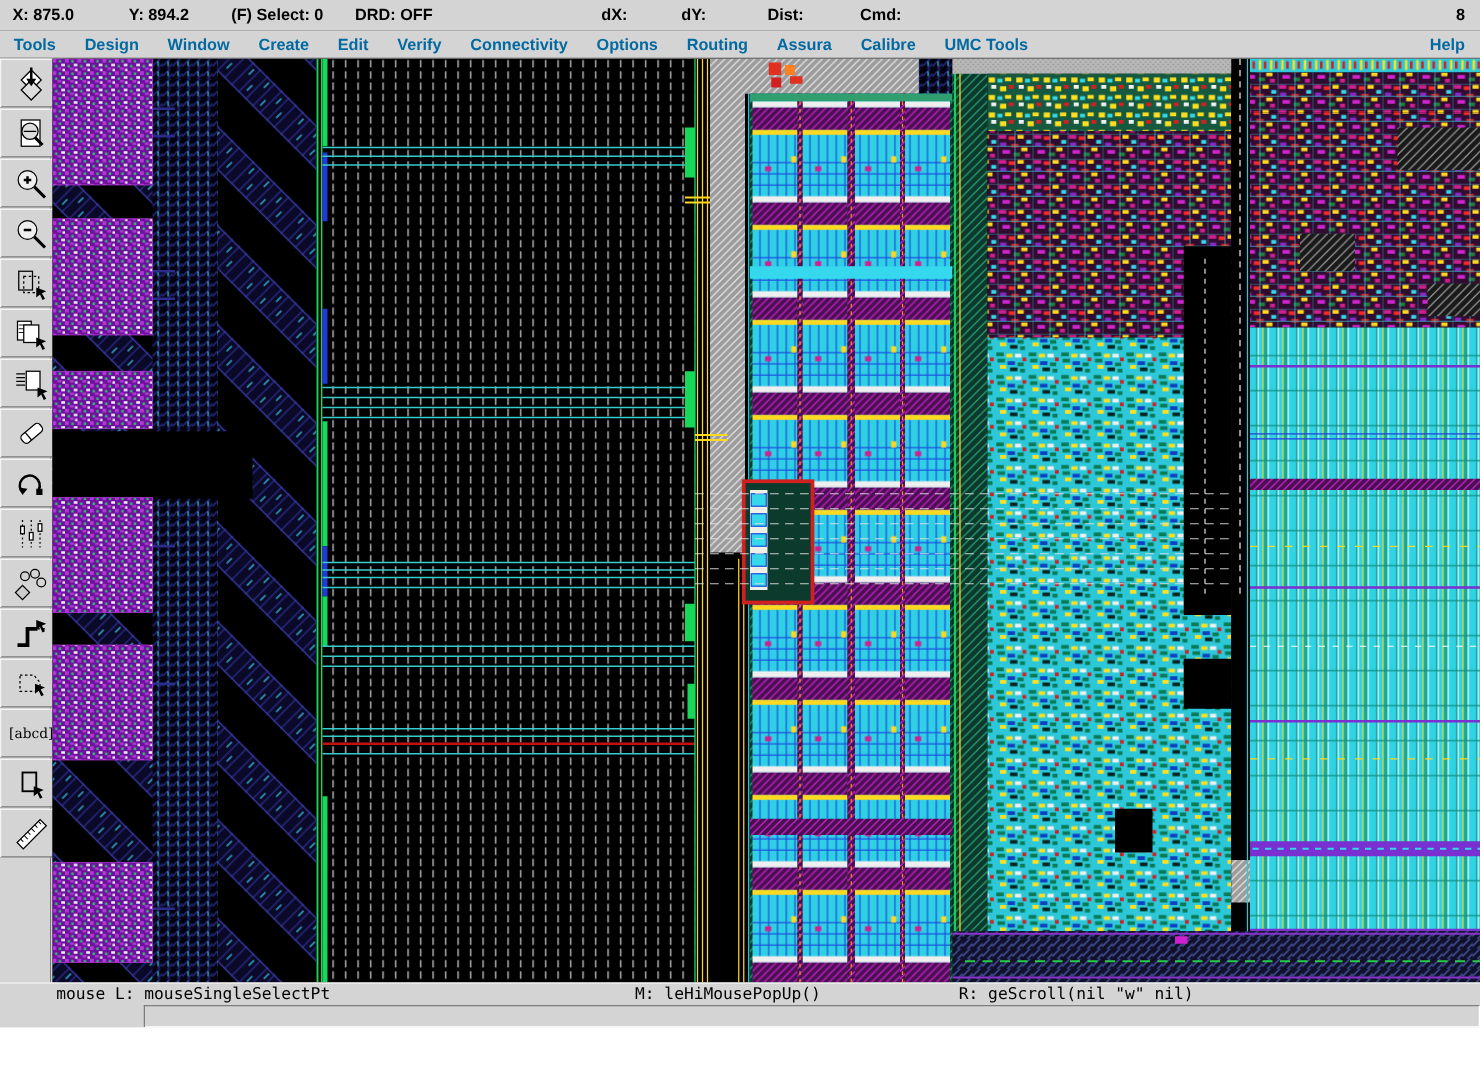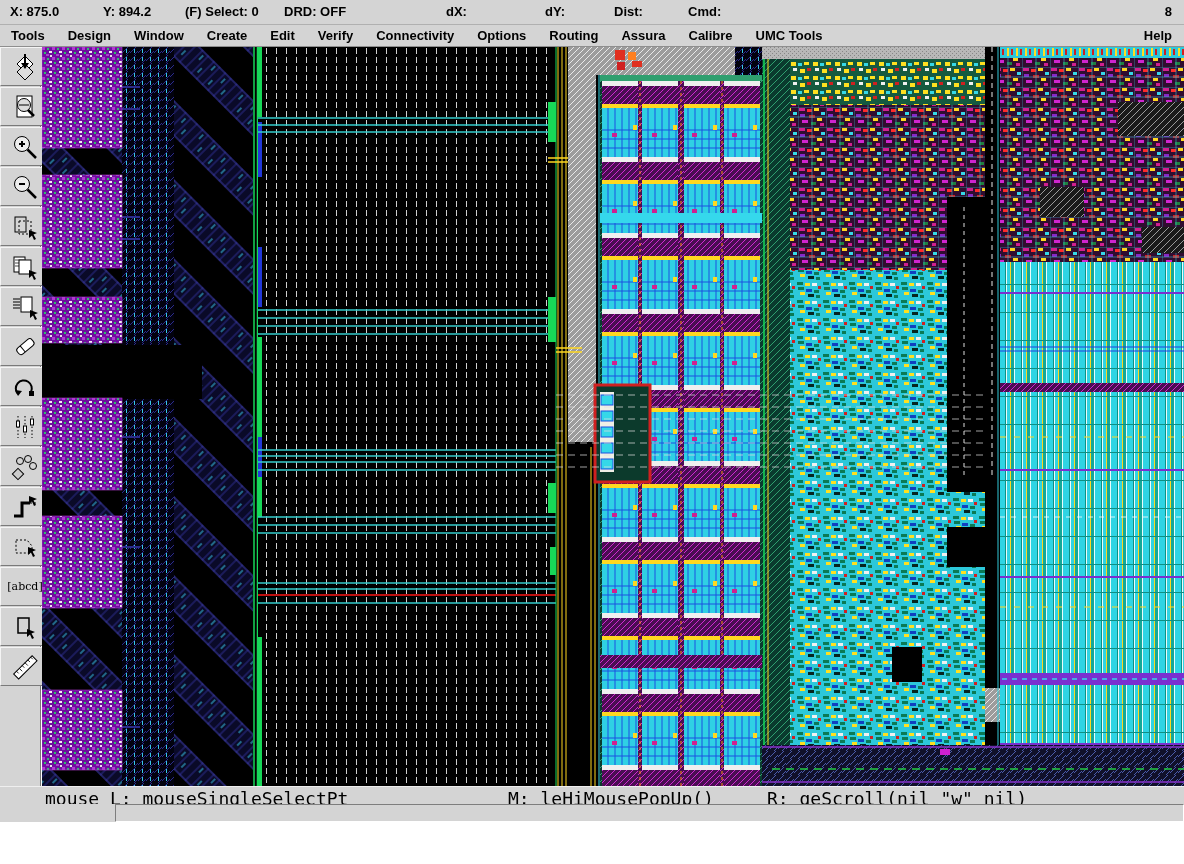--- a/index.html
+++ b/index.html
@@ -10,27 +10,27 @@
     -webkit-font-smoothing:none;
   }
   
   .statusbar{
     position:absolute;left:0;top:0;width:1184px;height:24px;
     background:#d4d4d4;border-bottom:1px solid #b0b0b0;
     font-size:13px;font-weight:bold;color:#000;
   }
   .statusbar .fld{position:absolute;top:4px;white-space:pre;}
   .f-x{left:10px}.f-y{left:103px}.f-select{left:185px}.f-drd{left:284px}
-  .f-dx{left:446px}.f-dy{left:545px}.f-dist{left:614px}.f-cmd{left:688px}
+  .f-dx{left:481px}.f-dy{left:545px}.f-dist{left:614px}.f-cmd{left:688px}
   .f-badge{right:12px;font-weight:bold}
   
   .menubar{
     position:absolute;left:0;top:25px;width:1184px;height:22px;
     background:#d4d4d4;border-bottom:1px solid #8e8e8e;
-    font-size:13px;font-weight:bold;color:#000000;
+    font-size:13px;font-weight:bold;color:#0369a1;
     display:flex;align-items:center;padding:0;box-sizing:border-box;
   }
   .menubar .mitem{padding:2px 6px;margin-left:11px;white-space:nowrap;cursor:default;}
   .menubar .mitem:first-child{margin-left:5px;}
   .menubar .spacer{flex:1}
   .menubar .mitem.right{margin-right:6px;}
   
   .toolcol{
     position:absolute;left:0;top:47px;width:41px;height:739px;
     background:#d4d4d4;border-right:1px solid #777;box-sizing:border-box;
@@ -45,21 +45,21 @@
   .toolbtn .glyph{font-family:"DejaVu Serif","Liberation Serif",serif;font-size:11px;color:#000;}
   
   .canvas{
     position:absolute;left:42px;top:47px;width:1142px;height:739px;background:#000;
   }
   
   .mousebar{
     position:absolute;left:0;top:786px;width:1184px;height:18px;
     background:#d4d4d4;border-top:1px solid #efefef;
     font-family:"DejaVu Sans Mono","Liberation Mono",monospace;
-    font-size:18px;color:#000;
+    font-size:13px;color:#000;
   }
   .mousebar span{position:absolute;top:1px;white-space:pre;}
   .mb-l{left:45px}.mb-m{left:508px}.mb-r{left:767px}
   .cmdrow{
     position:absolute;left:0;top:804px;width:1184px;height:18px;background:#d4d4d4;
   }
   .cmdstub{position:absolute;left:0;top:0;width:115px;height:18px;background:#d4d4d4;}
   .cmdfield{
     position:absolute;left:115px;top:0;width:1069px;height:18px;box-sizing:border-box;
     background:#d4d4d4;

